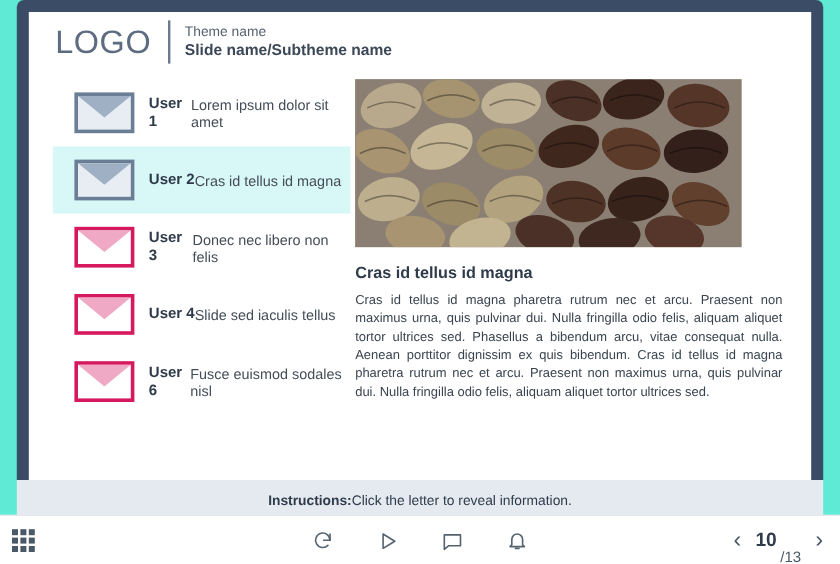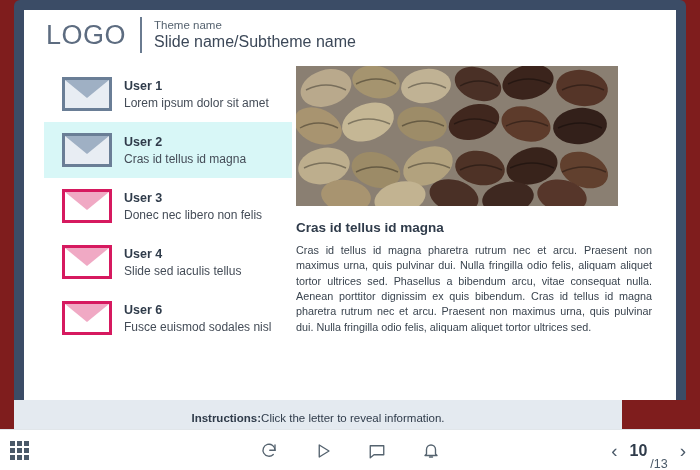--- a/index.html
+++ b/index.html
@@ -11,21 +11,21 @@
     width: 700px;
     height: 470px;
     font-family: "Liberation Sans", sans-serif;
     overflow: hidden;
   }
 
   #root {
     position: relative;
     width: 700px;
     height: 470px;
-    background: #7f1d1d;
+    background: #5eead4;
   }
 
   
   .monitor {
     position: absolute;
     left: 14px;
     top: 0px;
     width: 672px;
     height: 400px;
     background: #3b4c66;
@@ -67,23 +67,24 @@
     display: flex;
     flex-direction: column;
     justify-content: center;
     line-height: 1.1;
   }
   .theme-name {
     font-size: 11.5px;
     color: #55626f;
   }
   .slide-name {
-    font-size: 16px;
+    font-size: 13px;
     color: #3c4858;
     margin-top: 1px;
+    font-weight: bold;
   }
 
   
   .slide-body {
     display: flex;
     padding: 6px 20px 0 20px;
     box-sizing: border-box;
   }
 
   
@@ -129,21 +130,21 @@
     position: absolute;
     left: 3px; top: 3px;
     width: 0; height: 0;
     border-left: 22px solid transparent;
     border-right: 22px solid transparent;
     border-top: 18px solid #9fb0c4;
   }
   .env.pink .inner-flap {
     border-top-color: #f0a9c4;
   }
-  .user-text { display: flex; flex-direction: column; }
+  .user-text { display: flex; flex-direction: row; }
   .user-title {
     font-size: 12.5px;
     font-weight: bold;
     color: #2f3b4a;
     line-height: 1.2;
   }
   .user-sub {
     font-size: 12px;
     color: #444c57;
     margin-top: 2px;
@@ -176,21 +177,21 @@
     color: #3a444f;
     text-align: justify;
     width: 356px;
   }
 
   
   .instruction-bar {
     position: absolute;
     left: 14px;
     top: 400px;
-    width: 608px;
+    width: 672px;
     height: 36px;
     background: #e4eaf0;
     display: flex;
     align-items: center;
     justify-content: center;
     font-size: 11.5px;
     color: #2f3b4a;
     box-sizing: border-box;
   }
   .instruction-bar b { font-weight: bold; }

